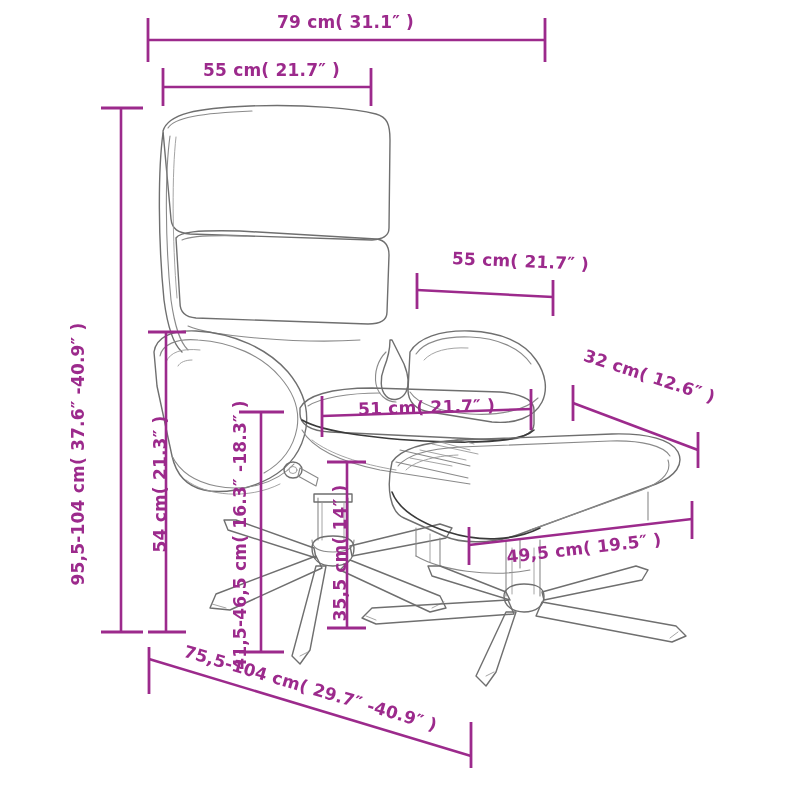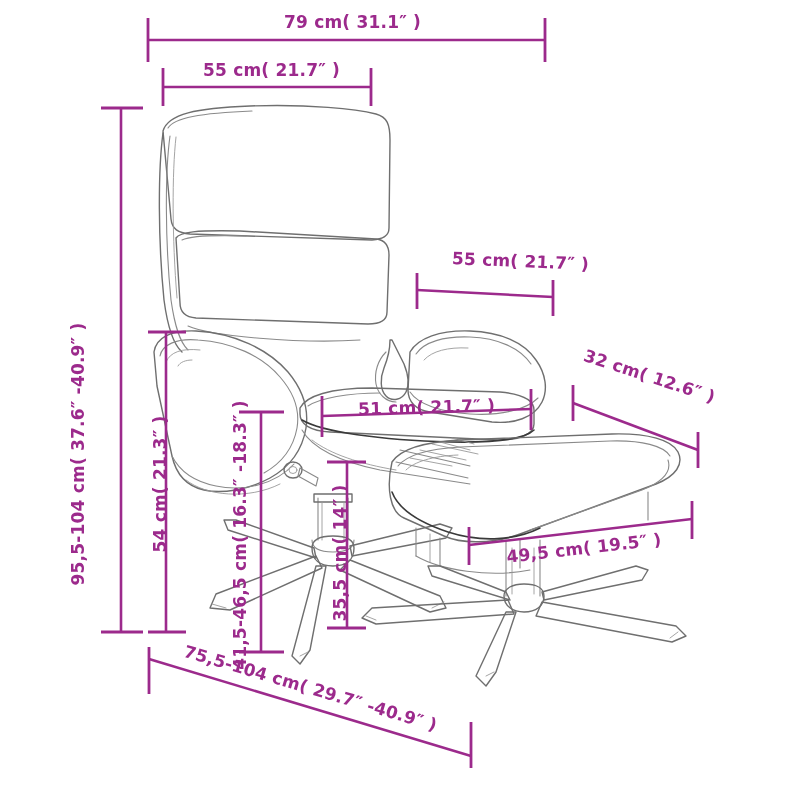--- a/index.html
+++ b/index.html
@@ -259,21 +259,21 @@
 
       <g>
         <line class="dim" x1="149" y1="659" x2="471" y2="756"></line>
         <line class="dimT" x1="149" y1="647" x2="149" y2="694"></line>
         <line class="dimT" x1="471" y1="722" x2="471" y2="768"></line>
       </g>
 
     </g>
   </svg>
 
-  <div class="dim-text" style="left:284px; top:12px;">79 cm( 31.1″  )</div>
+  <div class="dim-text" style="left:277px; top:12px;">79 cm( 31.1″  )</div>
 
   <div class="dim-text" style="left:203px; top:60px;">55 cm( 21.7″  )</div>
 
   <div class="dim-text" style="left:-82px; top:444px; width:320px; text-align:center; transform:rotate(-90deg);">95,5-104 cm( 37.6″  -40.9″  )</div>
 
   <div class="dim-text" style="left:60px; top:474px; width:200px; text-align:center; transform:rotate(-90deg);">54 cm( 21.3″  )</div>
 
   <div class="dim-text" style="left:80px; top:525px; width:320px; text-align:center; transform:rotate(-90deg);">41,5-46,5 cm( 16.3″  -18.3″  )</div>
 
   <div class="dim-text" style="left:250px; top:543px; width:180px; text-align:center; transform:rotate(-90deg);">35,5 cm( 14″  )</div>

